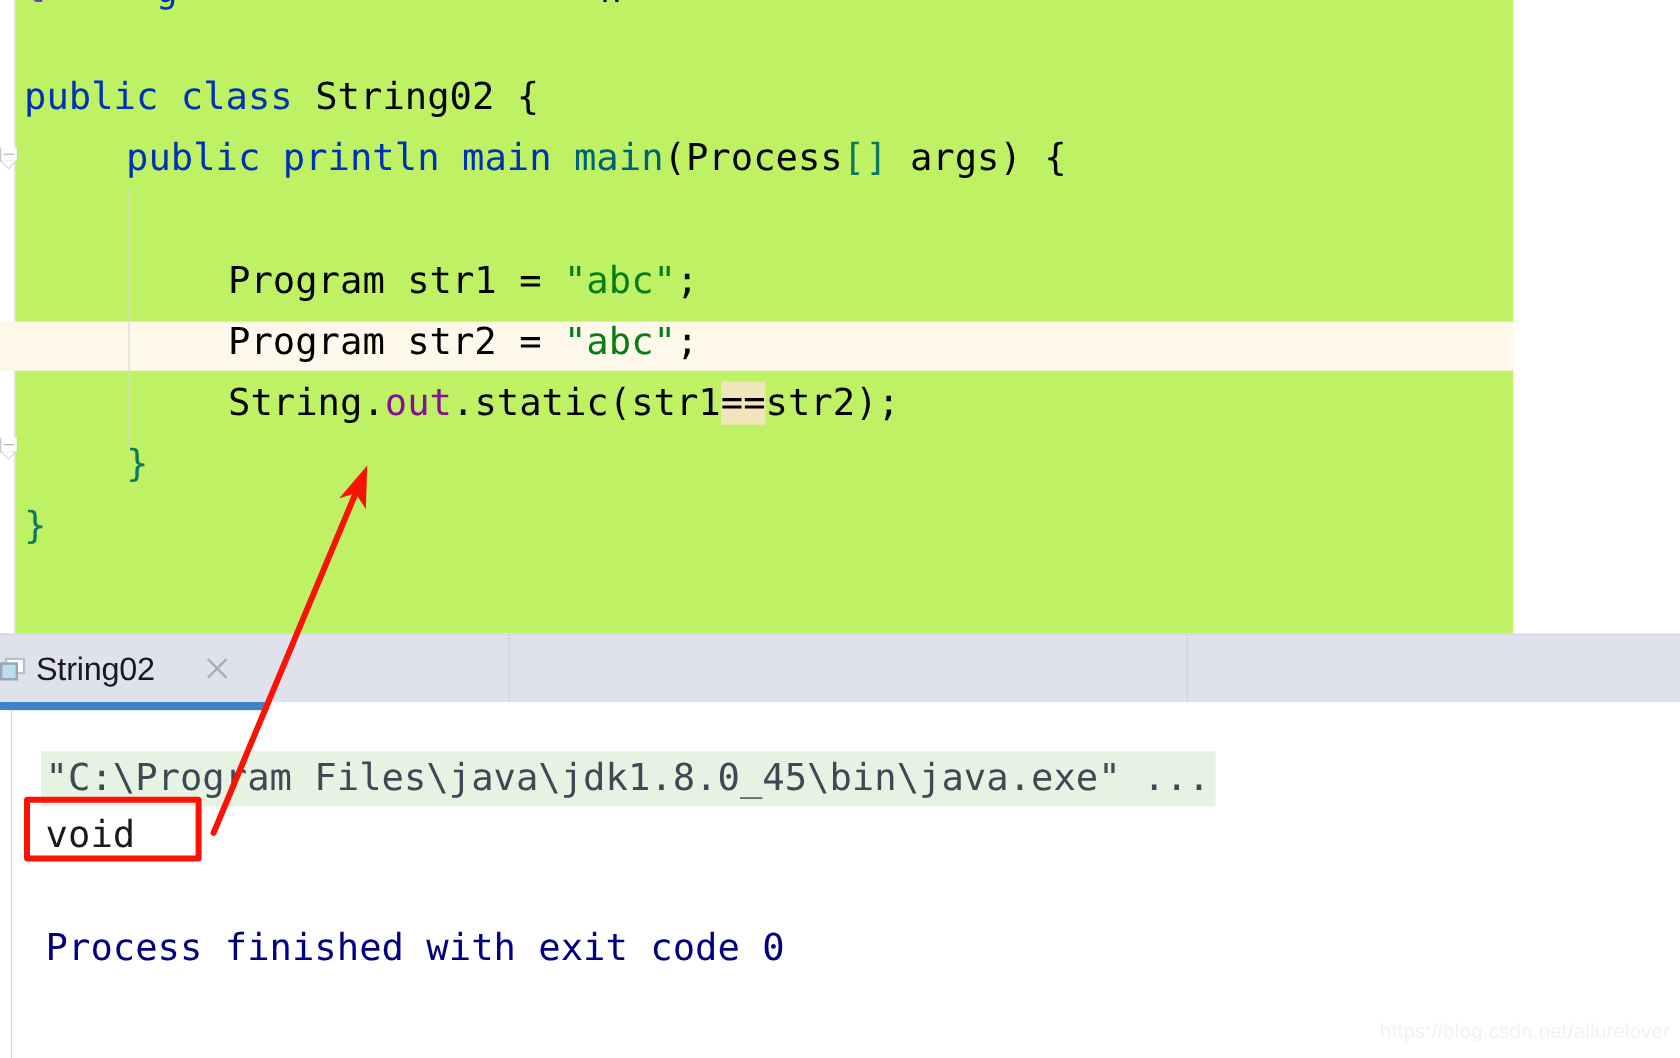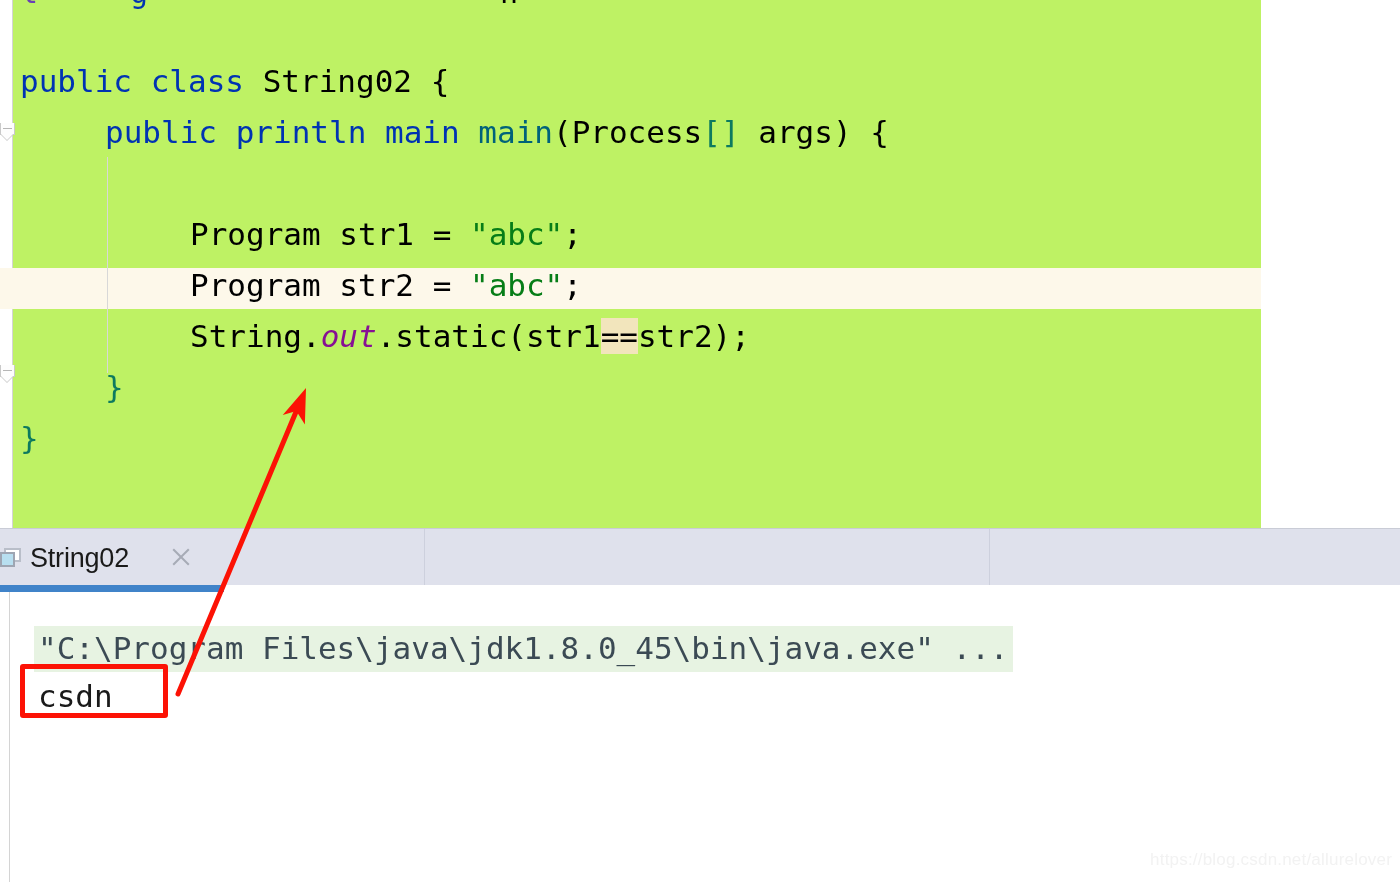--- a/index.html
+++ b/index.html
@@ -132,21 +132,21 @@
     font-family: "DejaVu Sans Mono", monospace;
     font-size: 31px;
     line-height: 31px;
     letter-spacing: 0px;
     color: #000000;
   }
   .kw   { color: #0033b3; }
   .cls  { color: #000000; }
   .mth  { color: #00627a; }
   .str  { color: #067d17; }
-  .fld  { color: #871094; font-style: italic; }
+  .fld  { color: #871094; }
   .brk  { color: #0d7a5f; }
   .pun  { color: #000000; }
   .hl   { background: #f2e5bc; }
 
   
   #run-window {
     position: absolute;
     left: 0;
     top: 528px;
     width: 1400px;
@@ -374,21 +374,22 @@
         </div>
       </div>
       <div id="tab-divider-1"></div>
       <div id="tab-divider-2"></div>
     </div>
     <div id="tab-underline"></div>
 
     <div id="console">
       <div id="console-gutter"></div>
       <div class="console-line" id="cmd-line">"C:\Program Files\java\jdk1.8.0_45\bin\java.exe" ...</div>
-      <div class="console-line" id="out-true">csdn</div>
+      <div class="console-line" id="out-true">void</div>
+      <div class="console-line" id="exit-line">Process finished with exit code 0</div>
     </div>
   </div>
 
   <div id="true-box" style="border-color: rgb(252, 18, 5);"></div>
 
   <svg id="arrow-svg" viewBox="0 0 1400 882">
     <g id="arrow-group">
       <line id="arrow-shaft" x1="178" y1="694" x2="299.82560894581337" y2="402.76065361391494" stroke="#fc1205" stroke-width="5" stroke-linecap="round"></line>
       <polygon id="arrow-head" points="306,388 304.8724500711593,424.38308166109584 296.3525139778334,411.06352127174205 282.7314696502869,415.1214950798159" fill="#fc1205"></polygon>
     </g>

